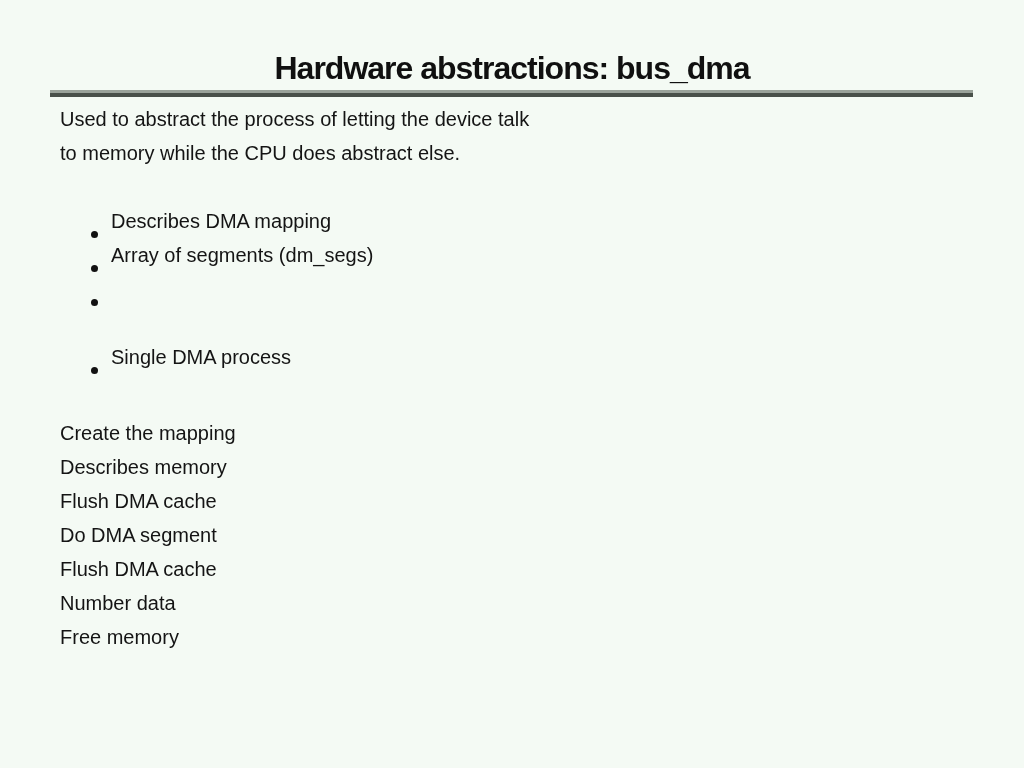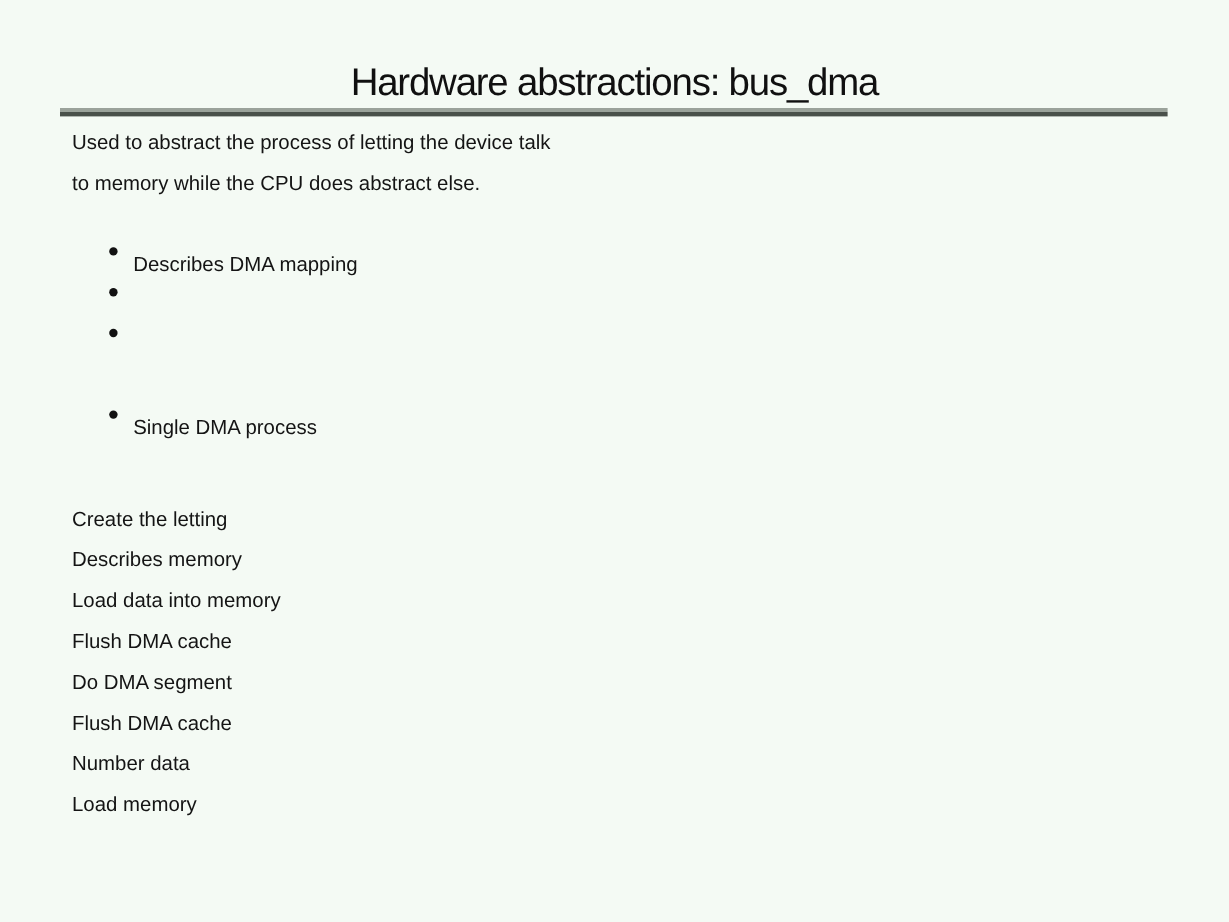--- a/index.html
+++ b/index.html
@@ -18,53 +18,53 @@
     width: 1024px;
     height: 768px;
   }
   .title {
     position: absolute;
     top: 50px;
     left: 0;
     width: 100%;
     text-align: center;
     font-size: 32px;
-    font-weight: normal;
+    font-weight: bold;
     letter-spacing: -1px;
     color: #101010;
     line-height: 36px;
   }
   .rule {
     position: absolute;
     top: 90px;
     left: 50px;
     width: 923px;
     height: 7px;
     background: linear-gradient(to bottom, #9aa29a 0px, #9aa29a 3px, #49504a 3px, #49504a 7px);
   }
   .content {
     position: absolute;
     top: 102px;
     left: 60px;
     width: 930px;
-    font-size: 17px;
+    font-size: 20px;
     line-height: 34px;
     color: #141414;
   }
   .line {
     height: 34px;
     white-space: pre;
   }
   .spacer {
     height: 34px;
   }
   .bullet-row {
     height: 34px;
     display: flex;
-    align-items: flex-start;
+    align-items: flex-end;
     white-space: pre;
   }
   .dot {
     flex: none;
     width: 7px;
     height: 7px;
     border-radius: 50%;
     background: #111111;
     margin: 2px 13px 0 31px;
   }
@@ -87,39 +87,39 @@
     <div class="line">to memory while the CPU does abstract else.</div>
 
     <div class="spacer"></div>
 
     <div class="bullet-row">
       <span class="dot"></span>
       <span>Describes DMA mapping</span>
     </div>
     <div class="bullet-row">
       <span class="dot"></span>
+      <span>Array of segments (dm_segs)</span>
     </div>
     <div class="bullet-row">
       <span class="dot"></span>
     </div>
 
     <div class="spacer"></div>
 
     <div class="bullet-row">
       <span class="dot"></span>
       <span>Single DMA process</span>
     </div>
 
     <div class="spacer"></div>
 
     <div class="steps">
-      <div class="line">Create the letting</div>
+      <div class="line">Create the mapping</div>
       <div class="line">Describes memory</div>
-      <div class="line">Load data into memory</div>
       <div class="line">Flush DMA cache</div>
       <div class="line">Do DMA segment</div>
       <div class="line">Flush DMA cache</div>
       <div class="line">Number data</div>
-      <div class="line">Load memory</div>
+      <div class="line">Free memory</div>
     </div>
 
   </div>
 </div>
 
 </body></html>

